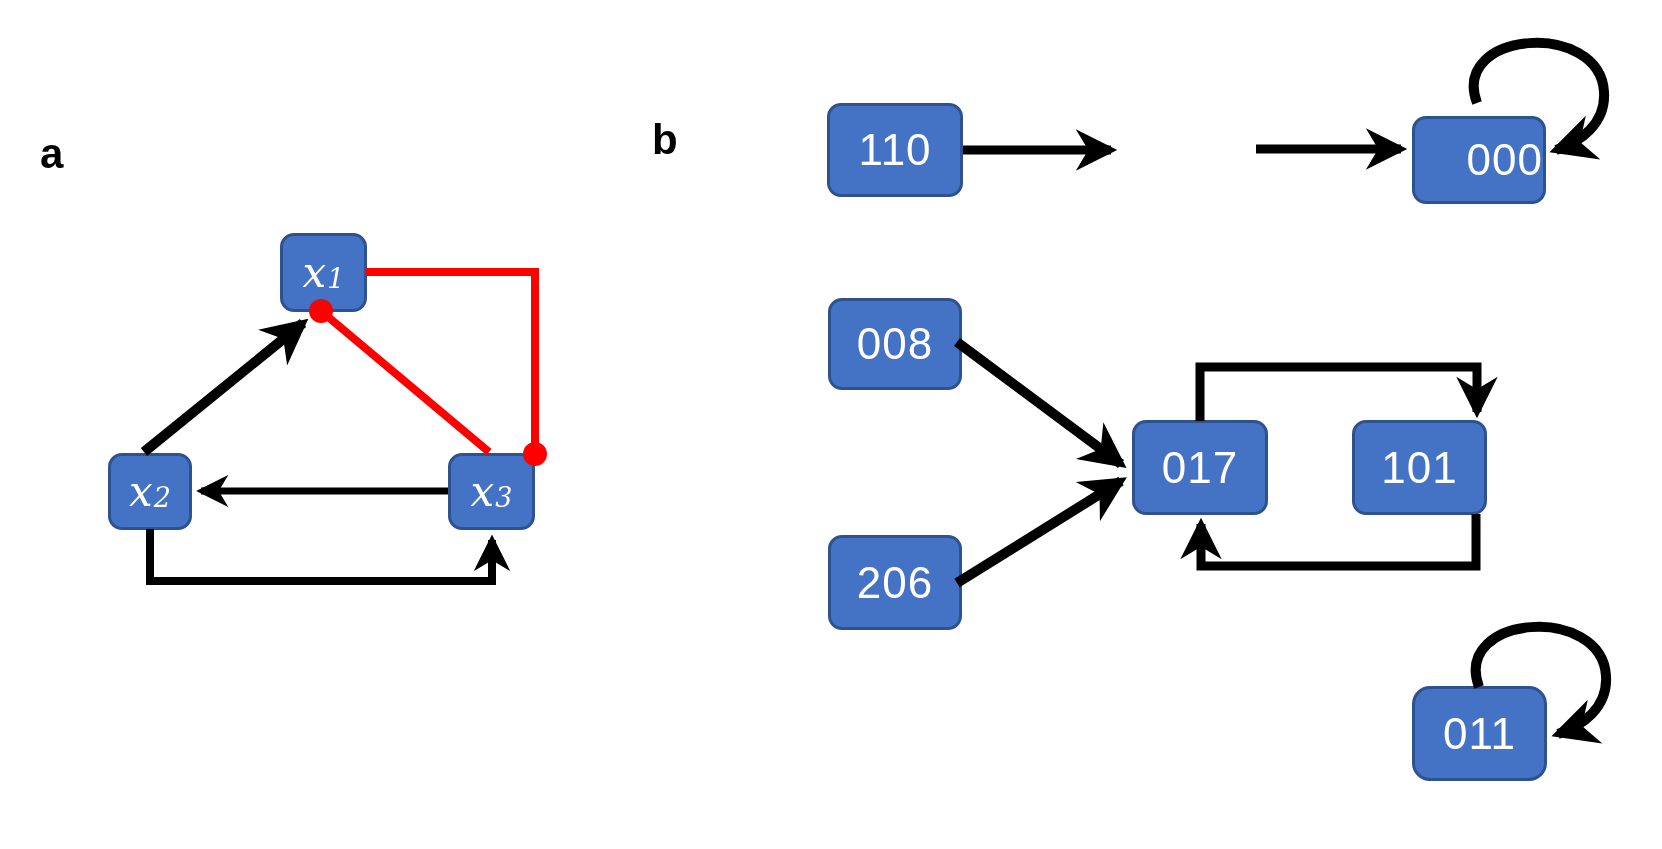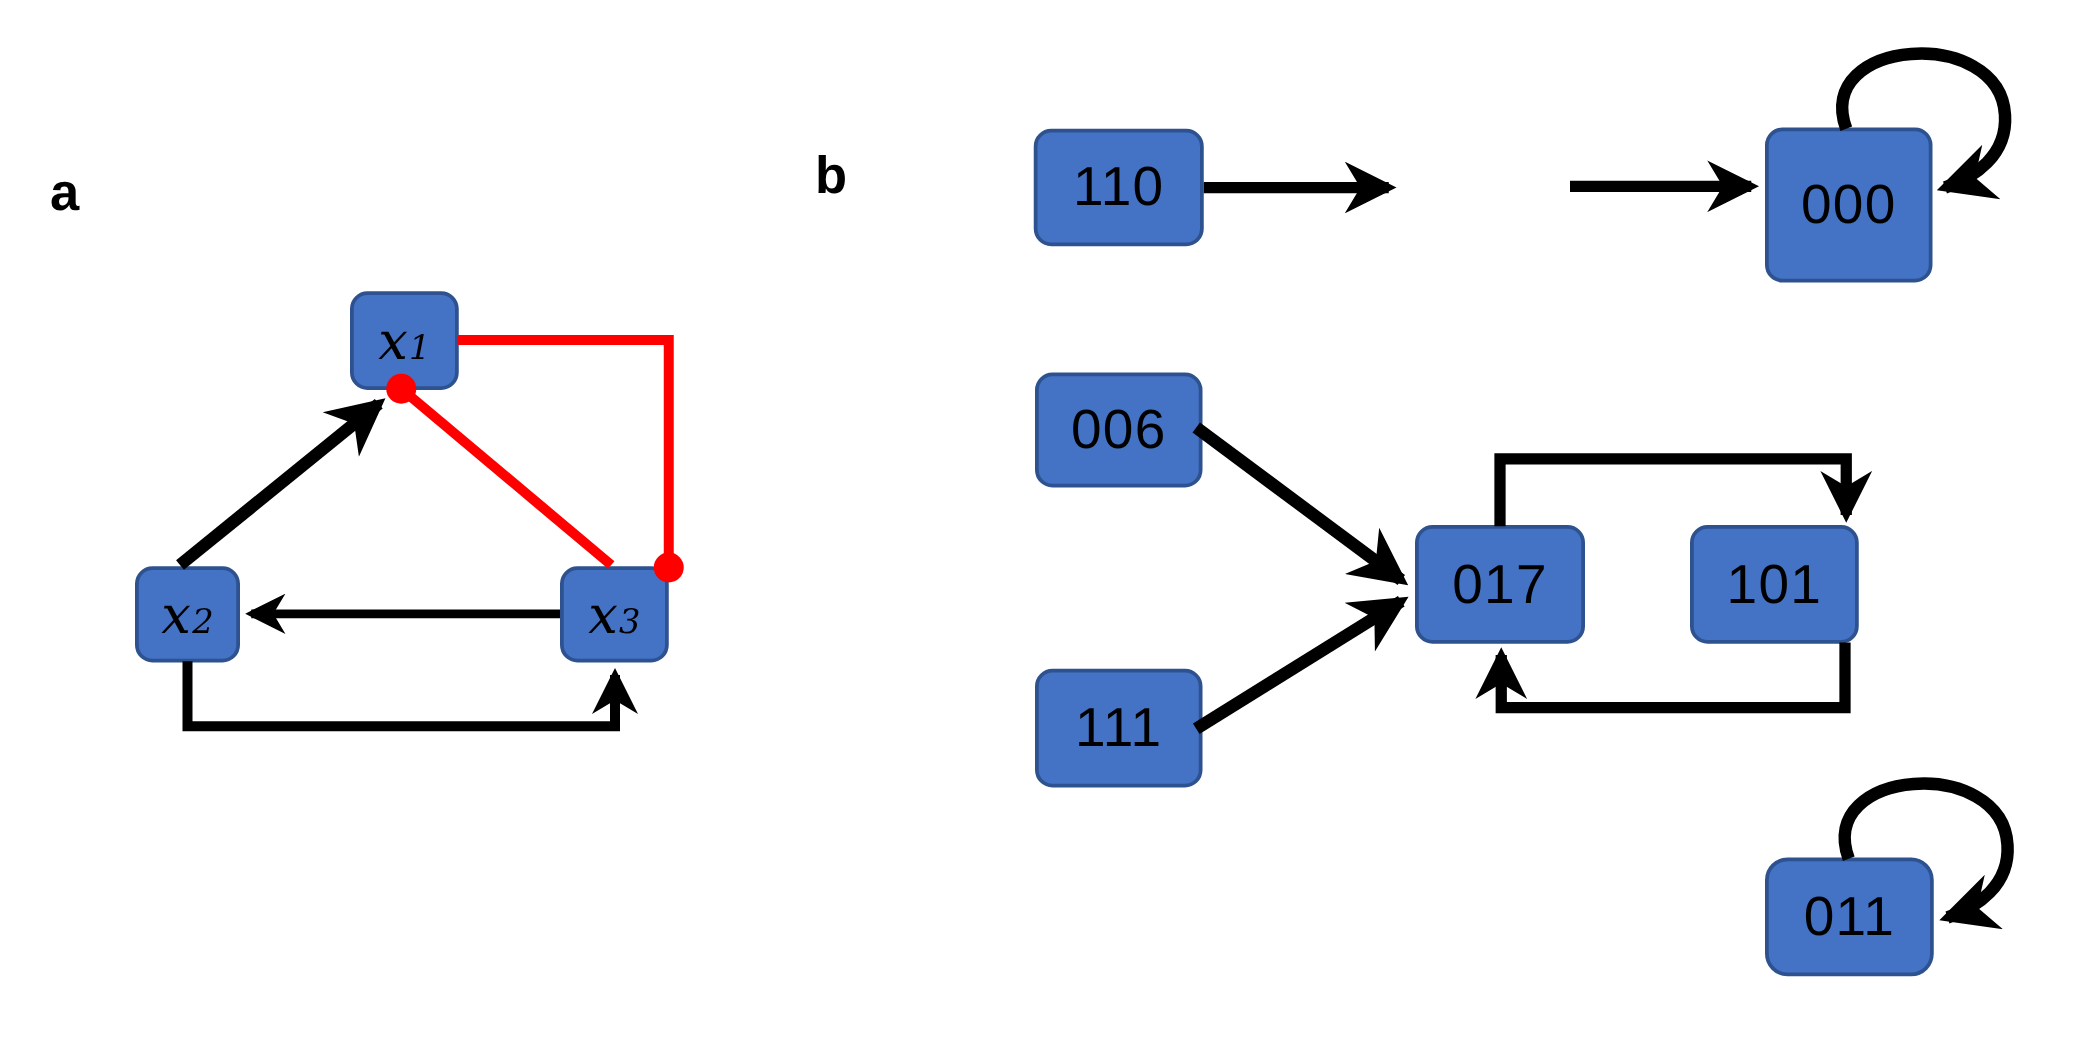--- a/index.html
+++ b/index.html
@@ -20,21 +20,21 @@
   }
   .node {
     position: absolute;
     box-sizing: border-box;
     background: #4472c4;
     border: 3px solid #2e528f;
     border-radius: 14px;
     display: flex;
     align-items: center;
     justify-content: center;
-    color: #000000;
+    color: #ffffff;
     z-index: 1;
   }
   .node-b {
     font-size: 44px;
     letter-spacing: 1px;
     font-family: "Liberation Sans", sans-serif;
   }
   .node-a {
     font-family: "DejaVu Serif", serif;
     font-style: italic;
@@ -73,28 +73,28 @@
       <sub>2</sub>
   </div>
   <div class="node node-a" style="left:448px; top:453px; width:87px; height:77px;">
     <span>x</span>
       <sub>3</sub>
   </div>
 
   <div class="node node-b" style="left:827px; top:103px; width:136px; height:94px;">
     <span>110</span>
   </div>
-  <div class="node node-b" style="left:1412px; top:102px; width:134px; height:124px;">
+  <div class="node node-b" style="left:1412px; top:116px; width:134px; height:88px;justify-content:flex-end;">
     <span>000</span>
   </div>
   <div class="node node-b" style="left:828px; top:298px; width:134px; height:92px;">
-    <span>006</span>
+    <span>008</span>
   </div>
   <div class="node node-b" style="left:828px; top:535px; width:134px; height:95px;">
-    <span>111</span>
+    <span>206</span>
   </div>
   <div class="node node-b" style="left:1132px; top:420px; width:136px; height:95px;">
     <span>017</span>
   </div>
   <div class="node node-b" style="left:1352px; top:420px; width:135px; height:95px;">
     <span>101</span>
   </div>
   <div class="node node-b" style="left:1412px; top:686px; width:135px; height:95px;border-radius:18px;">
     <span>011</span>
   </div>

